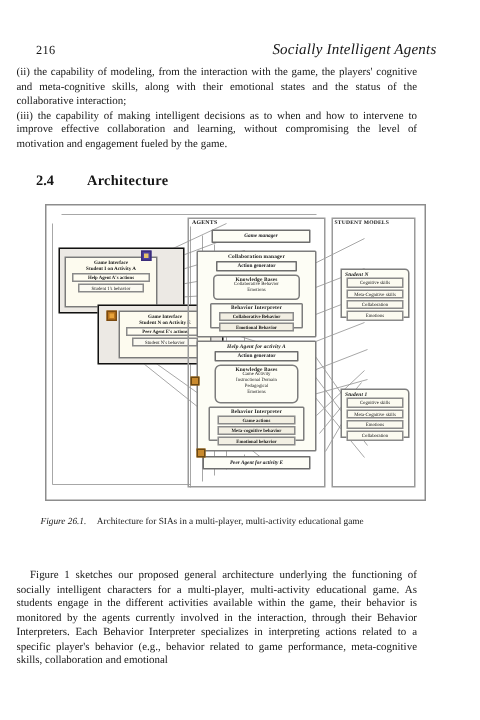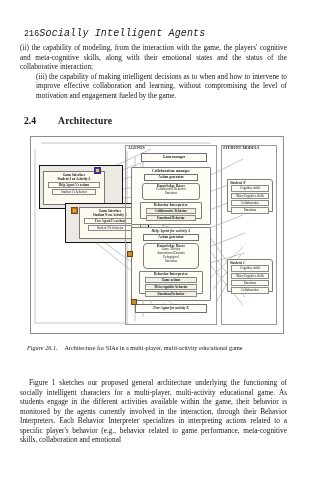--- a/index.html
+++ b/index.html
@@ -9,36 +9,36 @@
     font-family:"Liberation Serif", serif;
     color:#161616;
     overflow:hidden;
     position:relative;
   }
   .page{position:absolute;inset:0;}
 
   
   .runhead{
     position:absolute;top:28px;left:24px;right:24px;
-    display:flex;justify-content:flex-start;align-items:baseline;font-family:Liberation Mono, monospace;
+    display:flex;justify-content:space-between;align-items:baseline;
   }
   .folio{font-size:8.2px;letter-spacing:.2px;}
   .booktitle{font-size:10px;font-style:italic;letter-spacing:.15px;}
 
   
-  .body-col{position:absolute;left:20px;width:267px;}
+  .body-col{position:absolute;left:11px;width:267px;}
   .para{
     font-size:7.3px;line-height:9.55px;
     text-align:justify;text-justify:inter-word;
     margin:0;
     hyphens:none;
   }
   #intro-block{top:43px;}
   #after-block{top:378px;}
-  .para + .para{margin-top:0;margin-left:16px;}
+  .para + .para{margin-top:0;}
   .indent{text-indent:9px;}
 
   
   .heading{
     position:absolute;left:24px;top:115px;
     font-size:9.6px;font-weight:bold;
     display:flex;gap:0;align-items:baseline;
   }
   .heading .num{width:34px;display:inline-block;}
   .heading .ttl{letter-spacing:.2px;text-align:center;}

